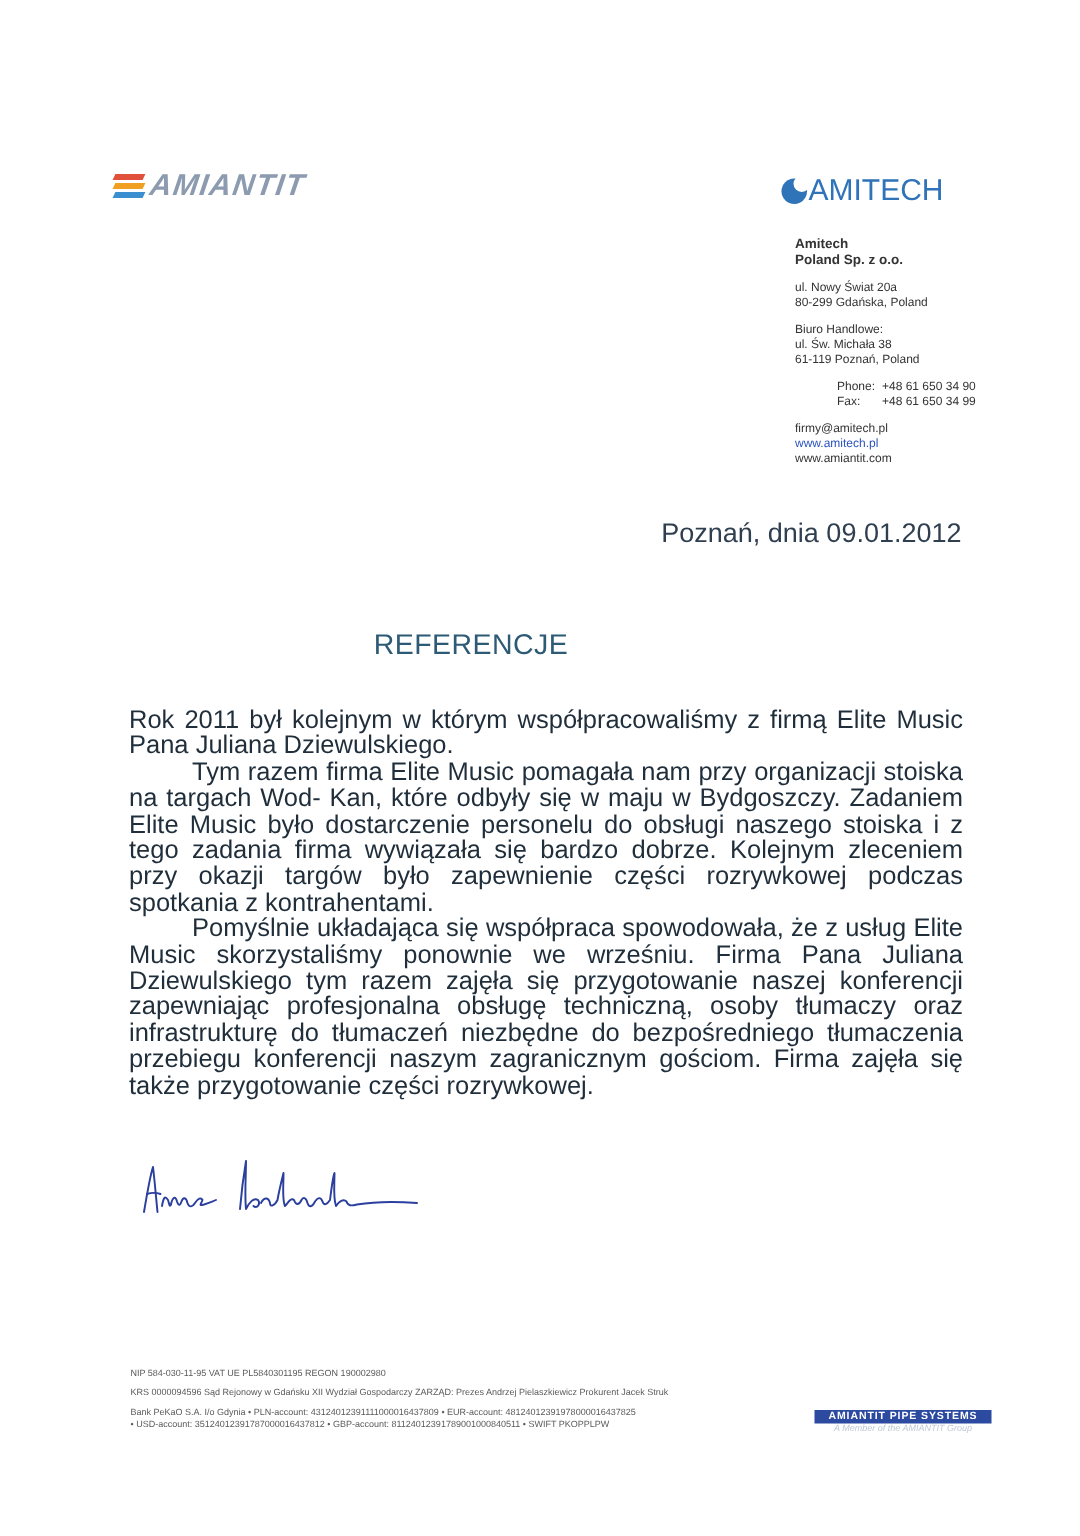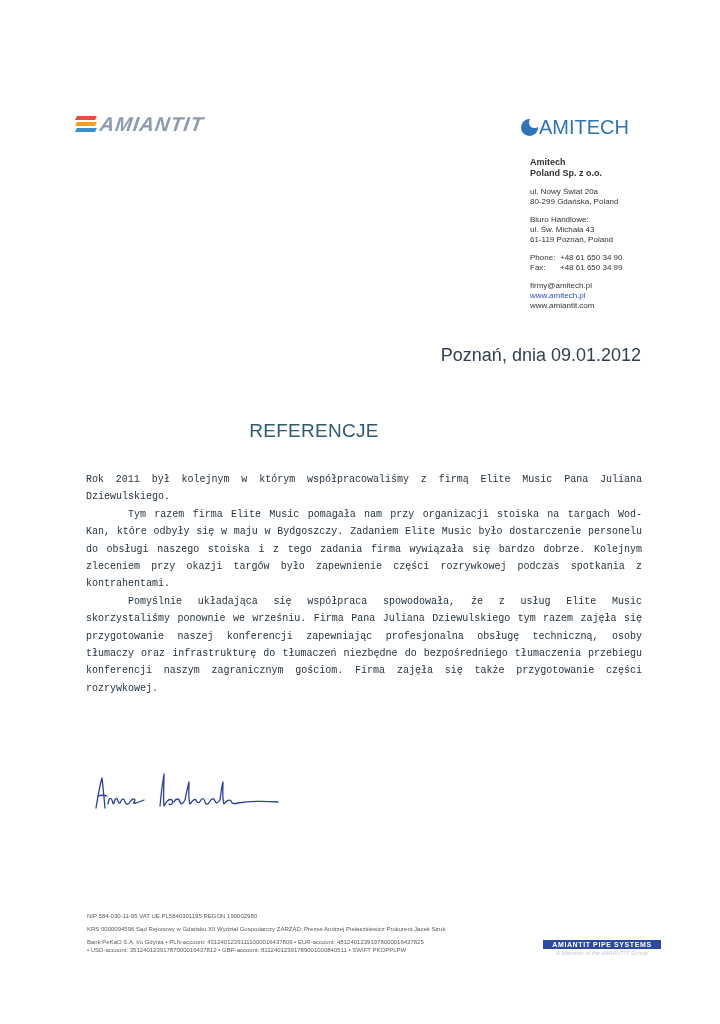--- a/index.html
+++ b/index.html
@@ -17,30 +17,30 @@
   
   #amitech-logo { left: 521px; top: 116px; height: 22px; display: flex; align-items: center; }
   #amitech-logo .drop { width: 17px; height: 17px; border-radius: 50%; background: #2f73b8; position: relative; margin-right: 1px; }
   #amitech-logo .drop::after { content: ""; position: absolute; right: -2px; top: -2px; width: 11px; height: 11px; border-radius: 50%; background: #fff; }
   #amitech-logo .word { font-size: 20px; color: #2f73b8; letter-spacing: 0px; }
 
   
   #company-block { left: 530px; top: 157px; font-size: 8px; line-height: 10px; color: #333; }
   #company-block .name { font-weight: bold; font-size: 9px; line-height: 11px; color: #333; }
   #company-block .gap { height: 8px; }
-  #company-block .row { display: flex; }
+  #company-block .row { display: flex; margin-left: 28px; }
   #company-block .row .lbl { width: 30px; }
   #company-block a { color: #2a52be; }
 
   #date-line { right: 79px; top: 345px; font-size: 18px; color: #2f3f50; }
 
   #doc-title { left: 0; width: 632px; top: 420px; text-align: center; font-size: 19px; color: #2d5a75; letter-spacing: 0.3px; }
   #doc-title span { margin-left: -4px; }
 
-  #body-text { left: 86px; width: 556px; top: 471px; font-size: 10px; line-height: 17.4px; color: #1f2e3a; text-align: justify; font-family: Liberation Mono, monospace; }
+  #body-text { left: 86px; width: 556px; top: 471px; font-size: 17px; line-height: 17.4px; color: #1f2e3a; text-align: justify; }
   #body-text p { margin: 0; }
   #body-text p.indent { text-indent: 42px; }
 
   #signature { left: 90px; top: 770px; }
 
   #footer { left: 87px; top: 912px; font-size: 6px; line-height: 8px; color: #5a5a5a; }
   #footer .line { white-space: nowrap; }
   #footer .gap { height: 5px; }
 
   #aps-logo { left: 543px; top: 940px; width: 118px; }
@@ -65,21 +65,21 @@
 </div>
 
 <div id="company-block" class="abs">
   <div class="name">Amitech</div>
   <div class="name">Poland Sp. z o.o.</div>
   <div class="gap"></div>
   <div>ul. Nowy Świat 20a</div>
   <div>80-299 Gdańska, Poland</div>
   <div class="gap"></div>
   <div>Biuro Handlowe:</div>
-  <div>ul. Św. Michała 43</div>
+  <div>ul. Św. Michała 38</div>
   <div>61-119 Poznań, Poland</div>
   <div class="gap"></div>
   <div class="row">
     <span class="lbl">Phone:</span>
     <span>+48 61 650 34 90</span>
   </div>
   <div class="row">
     <span class="lbl">Fax:</span>
     <span>+48 61 650 34 99</span>
   </div>

